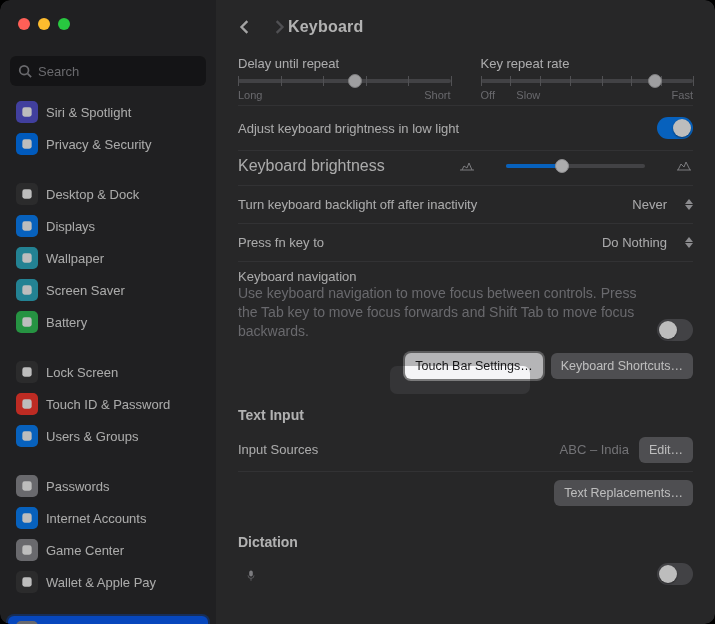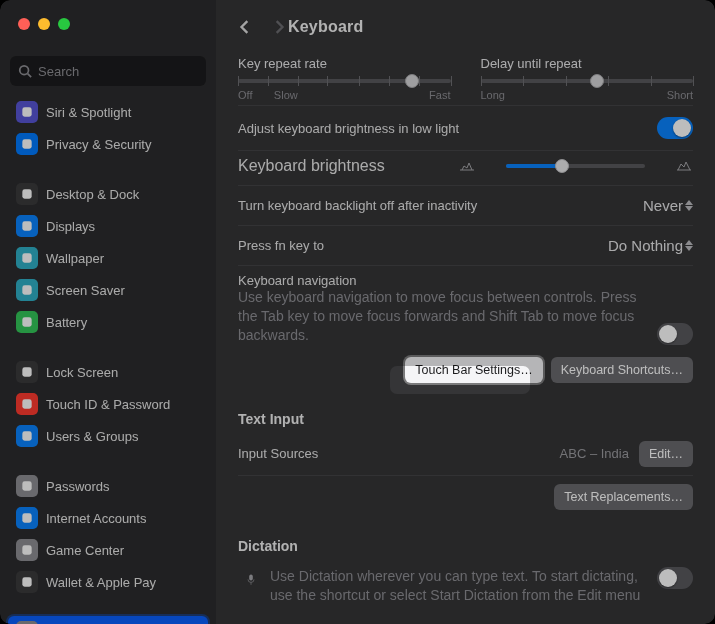--- a/index.html
+++ b/index.html
@@ -57,21 +57,21 @@
 .bslider{flex:1;position:relative;height:4px;background:#5a5a5e;border-radius:2px;}
 .bslider .fill{position:absolute;left:0;top:0;height:4px;background:#0a84ff;border-radius:2px;}
 .bslider .knob{background:#e8e8ea;border:1px solid #c0c0c3;}
 
 
 .toggle{width:36px;height:22px;border-radius:11px;background:#5a5a5e;position:relative;transition:.2s;}
 .toggle .dot{position:absolute;top:2px;left:2px;width:18px;height:18px;border-radius:50%;background:#fff;box-shadow:0 1px 2px rgba(0,0,0,.4);} 
 .toggle.on{background:#0a84ff;} .toggle.on .dot{left:auto;right:2px;}
 
 
-.sel-val{display:flex;align-items:center;gap:2px;color:#e4e4e6;font-size:15px;}
+.sel-val{display:flex;align-items:center;gap:18px;color:#e4e4e6;font-size:13px;}
 .chev{display:inline-flex;flex-direction:column;gap:1px;}
 .chev svg{width:8px;height:5px;fill:#bcbcc0;}
 
 
 .btn-row{display:flex;justify-content:flex-end;gap:8px;padding:8px 0 12px 0;}
 .btn{background:#6a6a6e;color:#fff;font-size:12.5px;padding:6px 10px;border-radius:6px;}
 .btn.hl{background:#f5f5f7;color:#1c1c1e;box-shadow:0 0 0 2px rgba(255,255,255,.35);}
 
 
 .section-title{color:#efefef;font-size:14px;font-weight:600;padding:16px 0 6px 0;}
@@ -228,20 +228,40 @@
               <path d="M8 1 L3 6 L8 11" stroke="#ddd" stroke-width="2" fill="none"></path>
             </svg></span>
         <span class="arrow dis"><svg viewBox="0 0 12 12">
               <path d="M4 1 L9 6 L4 11" stroke="#6c6c70" stroke-width="2" fill="none"></path>
             </svg></span>
       </div>
       <div class="title">Keyboard</div>
     </div>
 
     <div class="slider-pair slider-block">
+      <div class="col">
+        <div class="slider-titles">
+            <span>Delay until repeat</span>
+          </div>
+        <div class="slider-track">
+          <div class="slider-notches">
+            <div class="notch" style="left:0%"></div>
+              <div class="notch" style="left:20%"></div>
+              <div class="notch" style="left:40%"></div>
+              <div class="notch" style="left:60%"></div>
+              <div class="notch" style="left:80%"></div>
+              <div class="notch" style="left:100%"></div>
+          </div>
+          <div class="knob" id="knob-delay" style="left: calc(55% - 7px);"></div>
+        </div>
+        <div class="slider-labels">
+          <span>Long</span>
+          <span>Short</span>
+        </div>
+      </div>
       <div class="col">
         <div class="slider-titles">
             <span>Key repeat rate</span>
           </div>
         <div class="slider-track">
           <div class="slider-notches">
             <div class="notch" style="left:0%"></div>
               <div class="notch" style="left:14%"></div>
               <div class="notch" style="left:28%"></div>
               <div class="notch" style="left:42%"></div>
@@ -251,40 +271,20 @@
               <div class="notch" style="left:100%"></div>
           </div>
           <div class="knob" id="knob-repeat" style="left: calc(82% - 7px);"></div>
         </div>
         <div class="slider-labels">
           <span>Off</span>
           <span style="position:relative;left:-55px">Slow</span>
           <span>Fast</span>
         </div>
       </div>
-      <div class="col">
-        <div class="slider-titles">
-            <span>Delay until repeat</span>
-          </div>
-        <div class="slider-track">
-          <div class="slider-notches">
-            <div class="notch" style="left:0%"></div>
-              <div class="notch" style="left:20%"></div>
-              <div class="notch" style="left:40%"></div>
-              <div class="notch" style="left:60%"></div>
-              <div class="notch" style="left:80%"></div>
-              <div class="notch" style="left:100%"></div>
-          </div>
-          <div class="knob" id="knob-delay" style="left: calc(55% - 7px);"></div>
-        </div>
-        <div class="slider-labels">
-          <span>Long</span>
-          <span>Short</span>
-        </div>
-      </div>
     </div>
 
     <div class="sep"></div>
     <div class="row">
       <span class="row-label">Adjust keyboard brightness in low light</span>
       <div class="toggle on" id="tg-lowlight">
           <div class="dot"></div>
         </div>
     </div>
     <div class="sep"></div>
@@ -366,21 +366,20 @@
     </div>
 
     <div class="section-title">Dictation</div>
     <div class="row slim" style="align-items:flex-start">
       <span class="small-ic" style="width:26px;height:26px;margin-right:6px">
         <svg viewBox="0 0 14 20">
             <rect x="4" y="1" width="6" height="10" rx="3" fill="#a8a8ac"></rect>
             <path d="M2 9a5 5 0 0010 0M7 14v4" stroke="#a8a8ac" fill="none"></path>
           </svg>
       </span>
-      <div class="row-small" style="flex:1">Use Dictation wherever you can type text. To start dictating, use the shortcut or select Start Dictation from the Edit menu</div>
       <div class="toggle">
           <div class="dot"></div>
         </div>
     </div>
   </div>
 </div>
 
 <div class="hl-spot"></div>
 
 </body></html>

